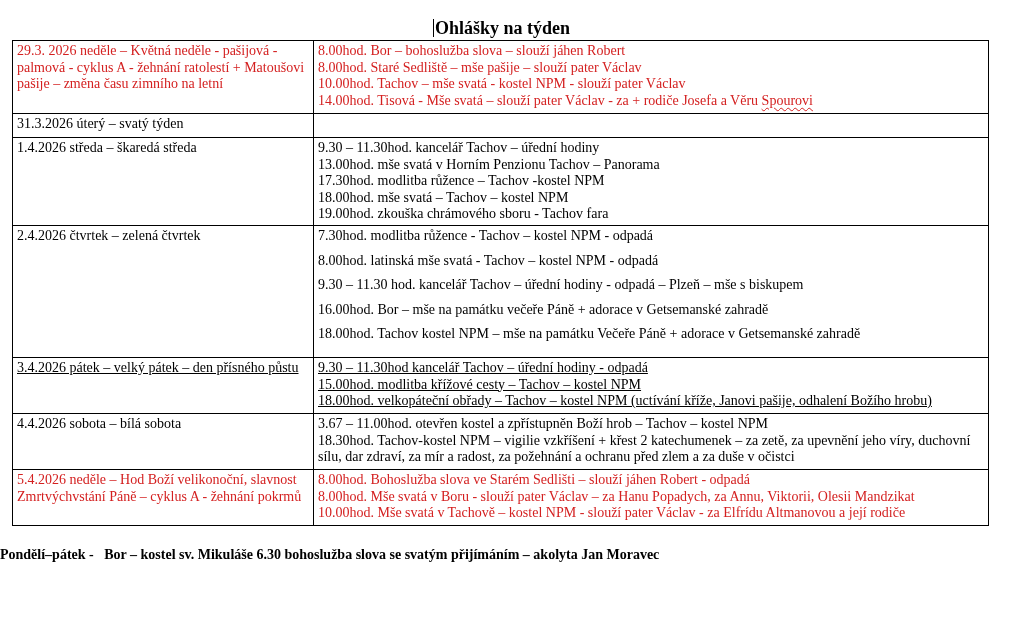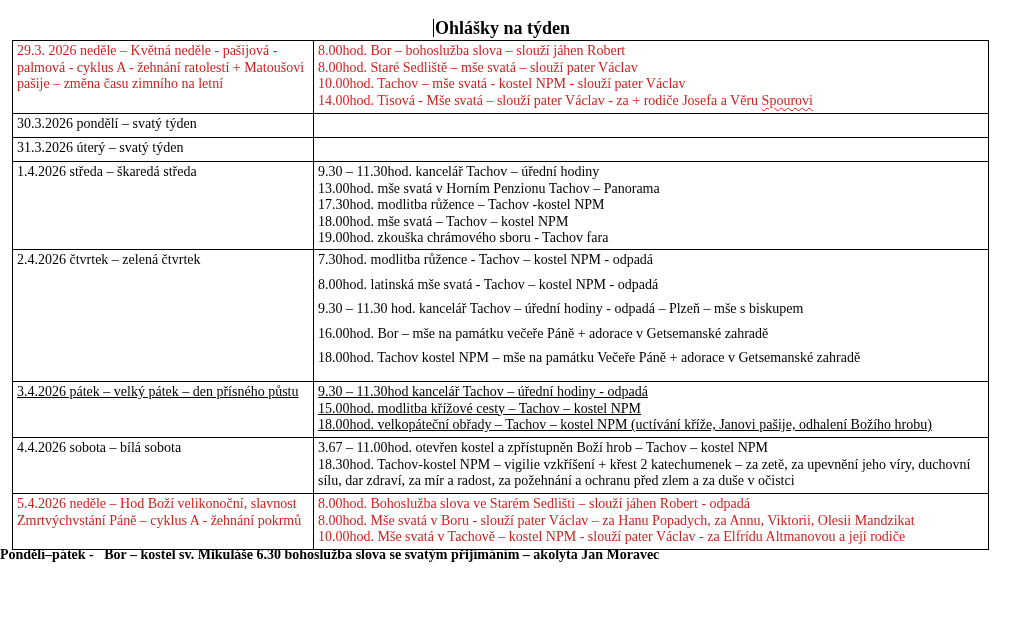--- a/index.html
+++ b/index.html
@@ -93,28 +93,24 @@
 <div class="title">
   <span class="t">Ohlášky na týden</span>
 </div>
 
 <table class="sched">
   <tbody>
     <tr class="r-row1">
       <td class="day red">29.3. 2026 neděle – Květná neděle - pašijová  - palmová - cyklus A   - žehnání ratolestí + Matoušovi pašije – změna času zimního na letní</td>
       <td class="events red">
         <span class="ev">8.00hod. Bor – bohoslužba slova – slouží jáhen Robert</span>
-        <span class="ev">8.00hod. Staré Sedliště –  mše svatá – slouží pater Václav</span>
+        <span class="ev">8.00hod. Staré Sedliště –  mše pašije – slouží pater Václav</span>
         <span class="ev">10.00hod. Tachov –  mše svatá  -  kostel NPM - slouží pater Václav</span>
         <span class="ev"><span id="ev-0-3">14.00hod. Tisová - Mše svatá – slouží pater Václav  - za + rodiče Josefa a Věru <span class="sq">Spourovi</span></span></span>
       </td>
-    </tr>
-    <tr class="r-row2">
-      <td class="day">30.3.2026 pondělí – svatý týden</td>
-      <td class="events"></td>
     </tr>
     <tr class="r-row3">
       <td class="day">31.3.2026 úterý – svatý týden</td>
       <td class="events"></td>
     </tr>
     <tr class="r-row4">
       <td class="day">1.4.2026 středa – škaredá středa</td>
       <td class="events">
         <span class="ev">9.30 – 11.30hod. kancelář Tachov – úřední hodiny</span>
         <span class="ev">13.00hod. mše svatá v Horním Penzionu Tachov – Panorama</span>

